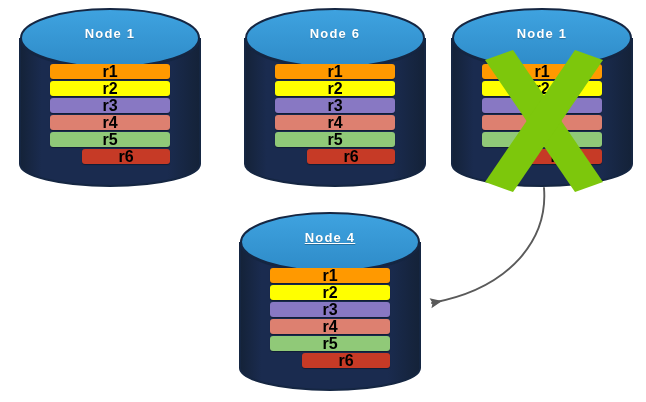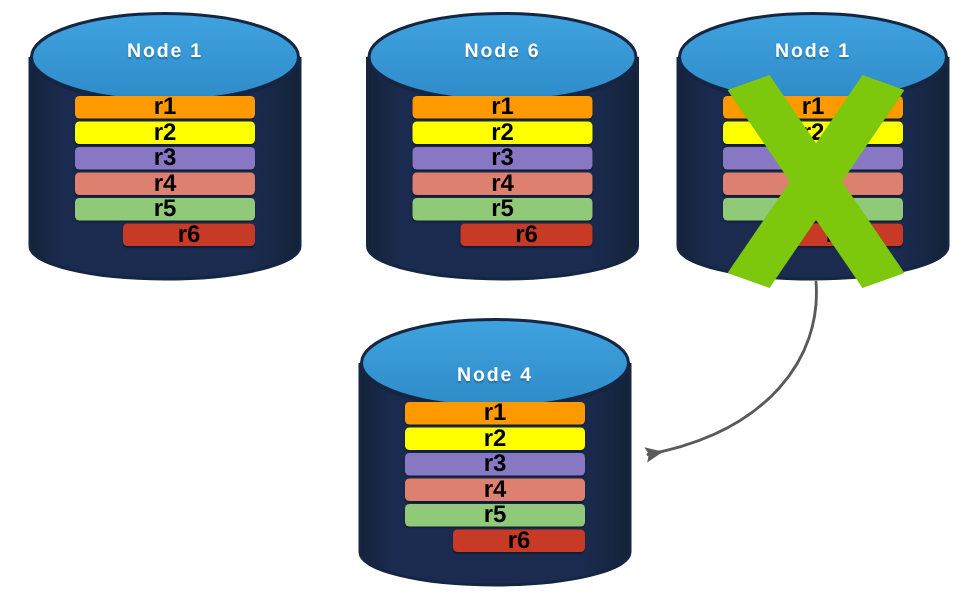--- a/index.html
+++ b/index.html
@@ -183,21 +183,21 @@
             <stop offset="1" stop-color="#142238"></stop>
           </linearGradient>
           <linearGradient id="tg4" x1="0" y1="0" x2="0" y2="1">
             <stop offset="0" stop-color="#3FA3E0"></stop>
             <stop offset="1" stop-color="#2E8BC8"></stop>
           </linearGradient>
         </defs>
         <path d="M 0,30 L 0,156 A 90,22 0 0 0 180,156 L 180,30 A 90,30 0 0 1 0,30 Z" fill="url(#bg4)" stroke="#152642" stroke-width="2"></path>
         <ellipse cx="90" cy="30" rx="89" ry="29" fill="url(#tg4)" stroke="#152642" stroke-width="2"></ellipse>
       </svg>
-    <div class="node-title" id="n4-title" style="top: 30px;">Node  4</div>
+    <div class="node-title" id="n4-title" style="top: 18px; text-decoration: underline;">Node  4</div>
     <div class="rows" id="n4-rows" style="left: 30px; width: 120px; top: 56px;">
         <div class="row-bar" style="background: rgb(255, 153, 0);">r1</div>
         <div class="row-bar" style="background: rgb(255, 255, 0);">r2</div>
         <div class="row-bar" style="background: rgb(136, 120, 195);">r3</div>
         <div class="row-bar" style="background: rgb(221, 128, 112);">r4</div>
         <div class="row-bar" style="background: rgb(144, 201, 120);">r5</div>
         <div class="row-bar" style="background: rgb(198, 58, 38);">r6</div>
       </div>
   </div>
 

